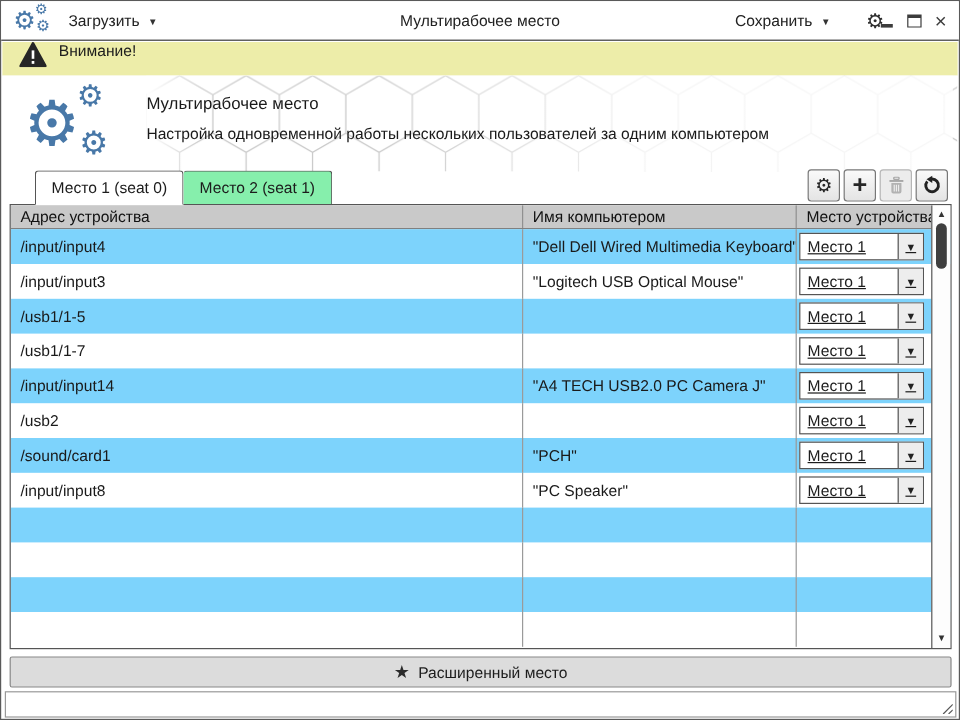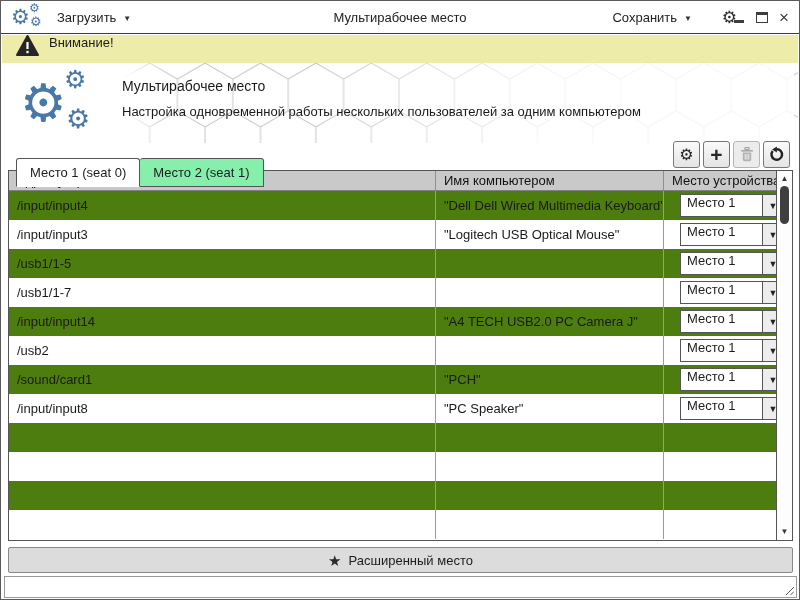--- a/index.html
+++ b/index.html
@@ -35,42 +35,42 @@
     background:linear-gradient(90deg, #fff 0%, rgba(255,255,255,0) 7%, rgba(255,255,255,0) 28%, rgba(255,255,255,0.8) 62%, rgba(255,255,255,0.85) 100%); }
   .hd-logo { position:absolute; left:14px; top:0px; width:100px; height:80px; color:#4878a8; z-index:2; }
   .hd-logo .g1 { position:absolute; left:4px; top:10px; font-size:52px; }
   .hd-logo .g2 { position:absolute; left:48px; top:2px; font-size:25px; }
   .hd-logo .g3 { position:absolute; left:50px; top:40px; font-size:27px; }
   .hd-text { position:absolute; left:120px; top:15px; z-index:2; }
   .hd-title { font-size:14px; color:#1a1a1a; margin-bottom:10px; }
   .hd-sub { font-size:13px; color:#1a1a1a; }
 
   
-  .tabs { position:absolute; top:141px; left:15px; height:29px; display:flex; z-index:3;margin-top:16px; }
+  .tabs { position:absolute; top:141px; left:28px; height:29px; display:flex; z-index:3; }
   .tab { height:29px; padding:0 13px; display:flex; align-items:center; border:1px solid #555; border-radius:3px 3px 0 0; cursor:default; }
   .tab.active { background:#fff; border-bottom:1px solid #fff; position:relative; z-index:4; }
   .tab.inactive { background:#86efac; border-left:none; }
   .toolbar { position:absolute; top:140px; right:9px; display:flex; gap:3px; z-index:3; }
   .toolbtn { width:27px; height:27px; border:1px solid #777; border-radius:3px; background:linear-gradient(#fafafa,#e4e4e4); display:flex; align-items:center; justify-content:center; cursor:default; }
   .toolbtn.disabled { background:#ececec; border-color:#b5b5b5; }
   .toolbtn .gear-glyph { font-size:16px; color:#262626; }
   .toolbtn .plus-glyph { font-size:21px; font-weight:bold; color:#262626; line-height:18px; }
 
   
   .panel { position:absolute; top:169px; left:7px; width:785px; height:371px; border:1px solid #555; background:#fff; overflow:hidden; }
   .thead { display:flex; height:20px; background:#c9c9c9; border-bottom:1px solid #808080; }
   .thead .hc { padding:2px 14px 0 8px; overflow:hidden; white-space:nowrap; color:#111; }
   .col-addr { width:427px; border-right:1px solid #909090; }
   .col-name { width:228px; border-right:1px solid #909090; }
   .col-seat { width:112px; }
   .trow { display:flex; height:29px; align-items:center; }
-  .trow.alt { background:#4d7c0f; }
+  .trow.alt { background:#7dd3fc; }
   .trow .cell { height:29px; line-height:29px; padding-left:8px; overflow:hidden; white-space:nowrap; color:#1a1a1a; }
   .trow .col-addr, .trow .col-name { border-right:1px solid #9a9a9a; }
-  .combo { margin-left:16px; width:104px; height:23px; background:#fff; border:1px solid #555; display:flex; align-items:flex-start; cursor:default; }
+  .combo { margin-left:2px; width:104px; height:23px; background:#fff; border:1px solid #555; display:flex; align-items:center; cursor:default;text-decoration:underline; }
   .combo-val { flex:1; padding-left:6px; overflow:hidden; white-space:nowrap; }
   .combo-arrow { width:21px; height:21px; border-left:1px solid #555; background:#ededed; display:flex; align-items:center; justify-content:center; font-size:9px; color:#222; }
 
   
   .scrollbar { position:absolute; top:0; right:0; width:16px; height:369px; background:#fdfdfd; border-left:1px solid #555; }
   .sb-up, .sb-down { position:absolute; left:0; width:15px; height:12px; text-align:center; font-size:8px; color:#333; line-height:12px; cursor:default; }
   .sb-up { top:2px; } .sb-down { bottom:2px; }
   .sb-thumb { position:absolute; left:3px; top:15px; width:9px; height:38px; background:#3f3f3f; border-radius:5px; cursor:default; }
 
   

